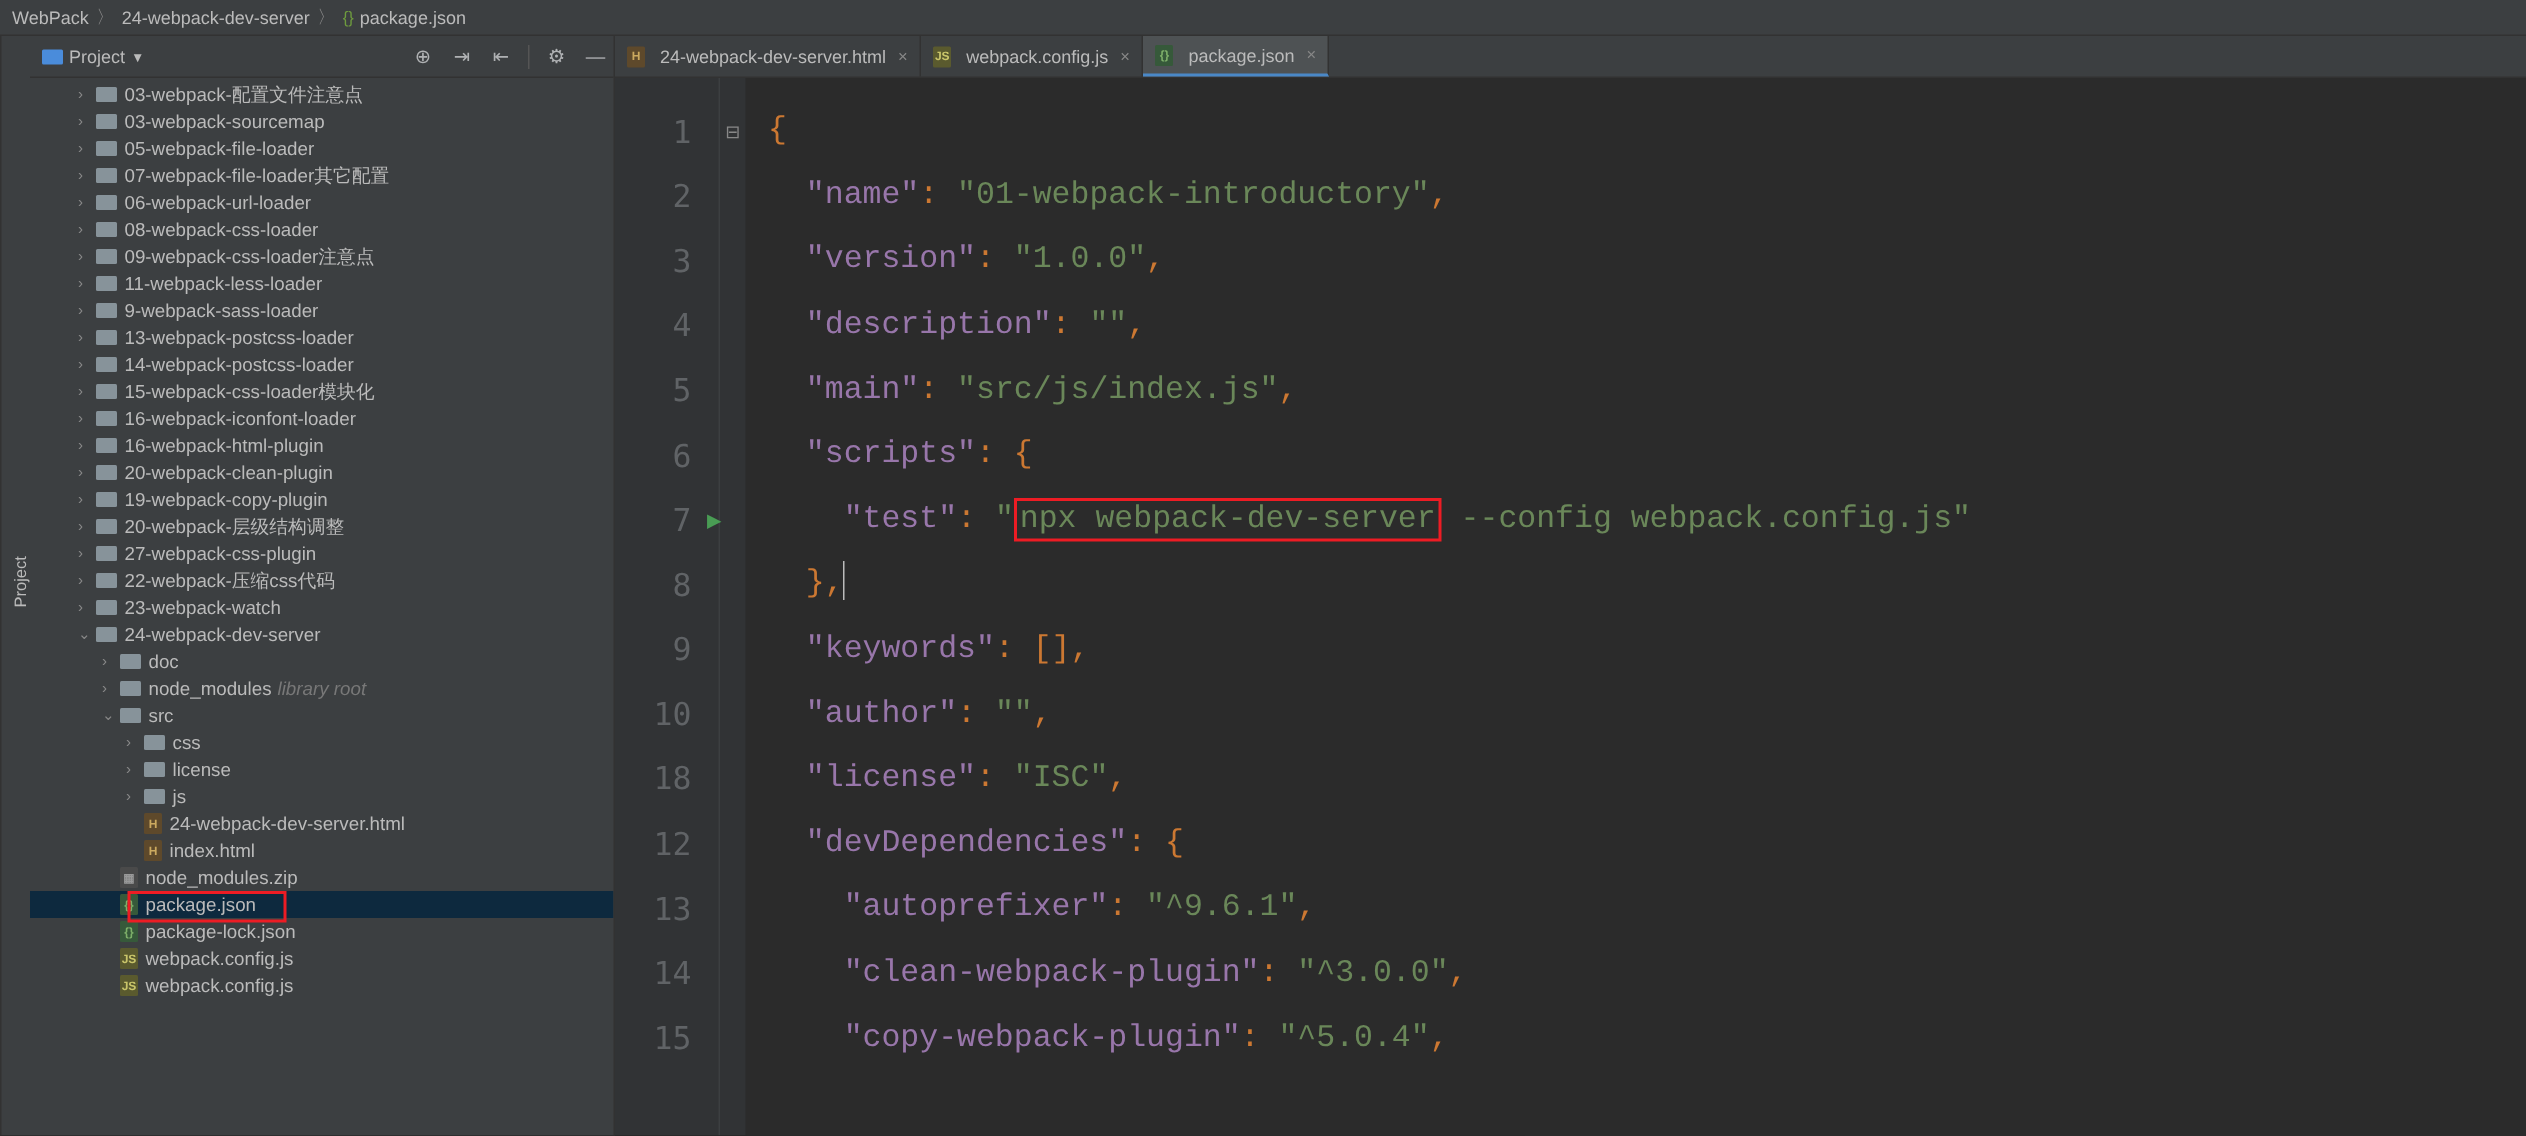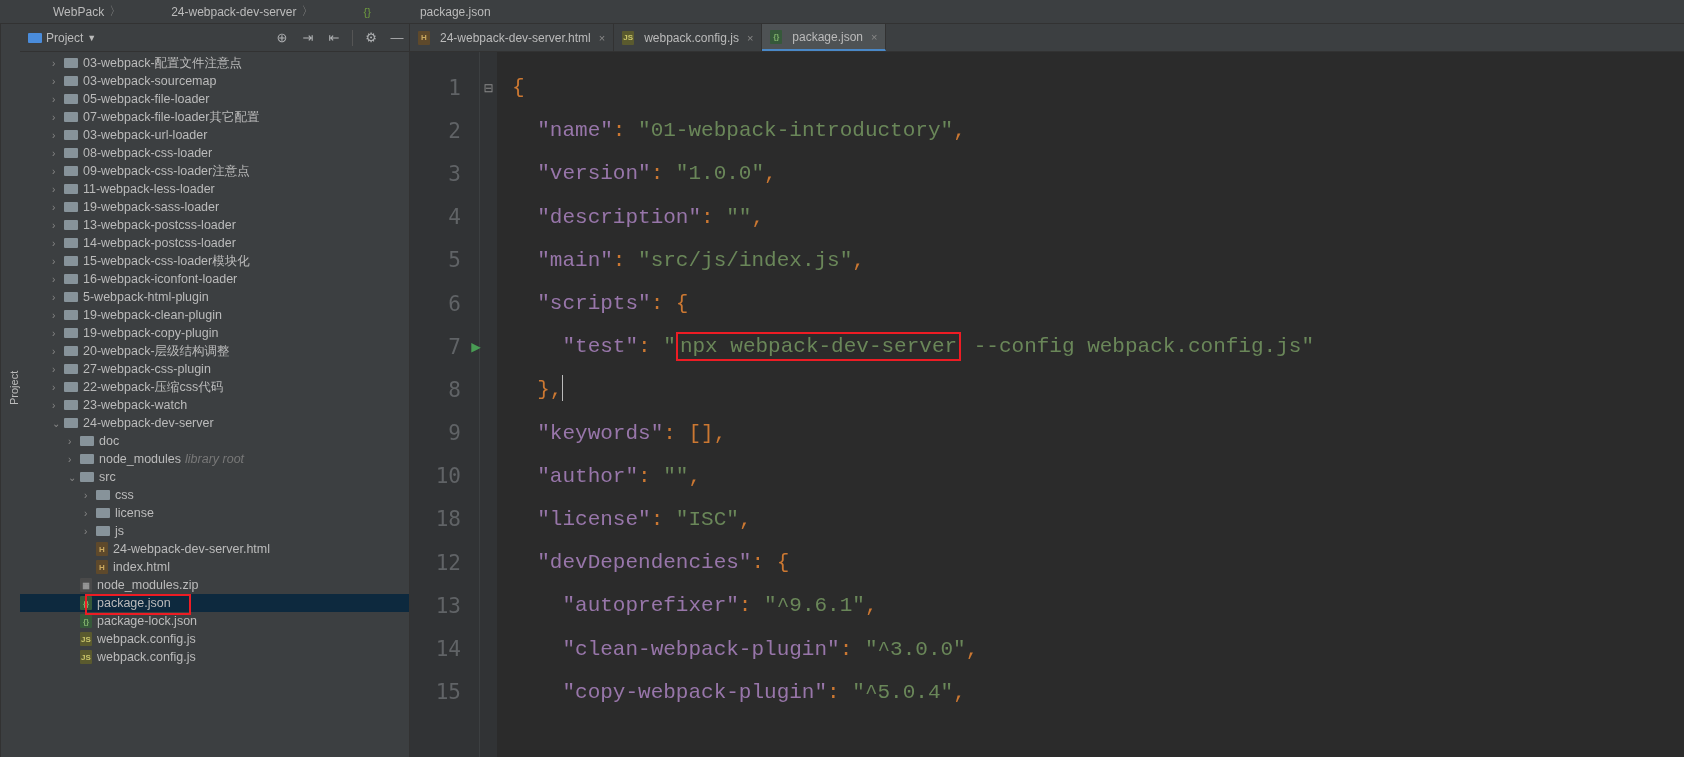--- a/index.html
+++ b/index.html
@@ -13,21 +13,21 @@
   font-size: 13px;
 }
 .breadcrumb {
   height: 24px;
   background: #3c3f41;
   display: flex;
   align-items: center;
   padding: 0 8px;
   border-bottom: 1px solid #323232;
 }
-.breadcrumb span { color: #bbbbbb; font-size: 12px; margin-left: 45px; }
+.breadcrumb span { color: #bbbbbb; font-size: 12px; }
 .breadcrumb .sep { margin: 0 5px; color: #888; }
 .breadcrumb .file-icon { margin-right: 4px; font-size: 11px; color: #6e9b3e; }
 .main-layout { display: flex; height: calc(100% - 24px); }
 .vert-tab {
   width: 20px;
   background: #3c3f41;
   border-right: 1px solid #323232;
   writing-mode: vertical-lr;
   transform: rotate(180deg);
   text-align: center;
@@ -214,21 +214,21 @@
         <div class="tree-item">
           <span class="tree-indent" style="width: 26px;"></span>
           <span class="tree-arrow">›</span>
           <span class="folder-icon"></span>
           <span>07-webpack-file-loader其它配置</span>
         </div>
         <div class="tree-item">
           <span class="tree-indent" style="width: 26px;"></span>
           <span class="tree-arrow">›</span>
           <span class="folder-icon"></span>
-          <span>03-webpack-url-loader</span>
+          <span>06-webpack-url-loader</span>
         </div>
         <div class="tree-item">
           <span class="tree-indent" style="width: 26px;"></span>
           <span class="tree-arrow">›</span>
           <span class="folder-icon"></span>
           <span>08-webpack-css-loader</span>
         </div>
         <div class="tree-item">
           <span class="tree-indent" style="width: 26px;"></span>
           <span class="tree-arrow">›</span>
@@ -238,21 +238,21 @@
         <div class="tree-item">
           <span class="tree-indent" style="width: 26px;"></span>
           <span class="tree-arrow">›</span>
           <span class="folder-icon"></span>
           <span>11-webpack-less-loader</span>
         </div>
         <div class="tree-item">
           <span class="tree-indent" style="width: 26px;"></span>
           <span class="tree-arrow">›</span>
           <span class="folder-icon"></span>
-          <span>19-webpack-sass-loader</span>
+          <span>9-webpack-sass-loader</span>
         </div>
         <div class="tree-item">
           <span class="tree-indent" style="width: 26px;"></span>
           <span class="tree-arrow">›</span>
           <span class="folder-icon"></span>
           <span>13-webpack-postcss-loader</span>
         </div>
         <div class="tree-item">
           <span class="tree-indent" style="width: 26px;"></span>
           <span class="tree-arrow">›</span>
@@ -268,27 +268,27 @@
         <div class="tree-item">
           <span class="tree-indent" style="width: 26px;"></span>
           <span class="tree-arrow">›</span>
           <span class="folder-icon"></span>
           <span>16-webpack-iconfont-loader</span>
         </div>
         <div class="tree-item">
           <span class="tree-indent" style="width: 26px;"></span>
           <span class="tree-arrow">›</span>
           <span class="folder-icon"></span>
-          <span>5-webpack-html-plugin</span>
-        </div>
-        <div class="tree-item">
-          <span class="tree-indent" style="width: 26px;"></span>
-          <span class="tree-arrow">›</span>
-          <span class="folder-icon"></span>
-          <span>19-webpack-clean-plugin</span>
+          <span>16-webpack-html-plugin</span>
+        </div>
+        <div class="tree-item">
+          <span class="tree-indent" style="width: 26px;"></span>
+          <span class="tree-arrow">›</span>
+          <span class="folder-icon"></span>
+          <span>20-webpack-clean-plugin</span>
         </div>
         <div class="tree-item">
           <span class="tree-indent" style="width: 26px;"></span>
           <span class="tree-arrow">›</span>
           <span class="folder-icon"></span>
           <span>19-webpack-copy-plugin</span>
         </div>
         <div class="tree-item">
           <span class="tree-indent" style="width: 26px;"></span>
           <span class="tree-arrow">›</span>

